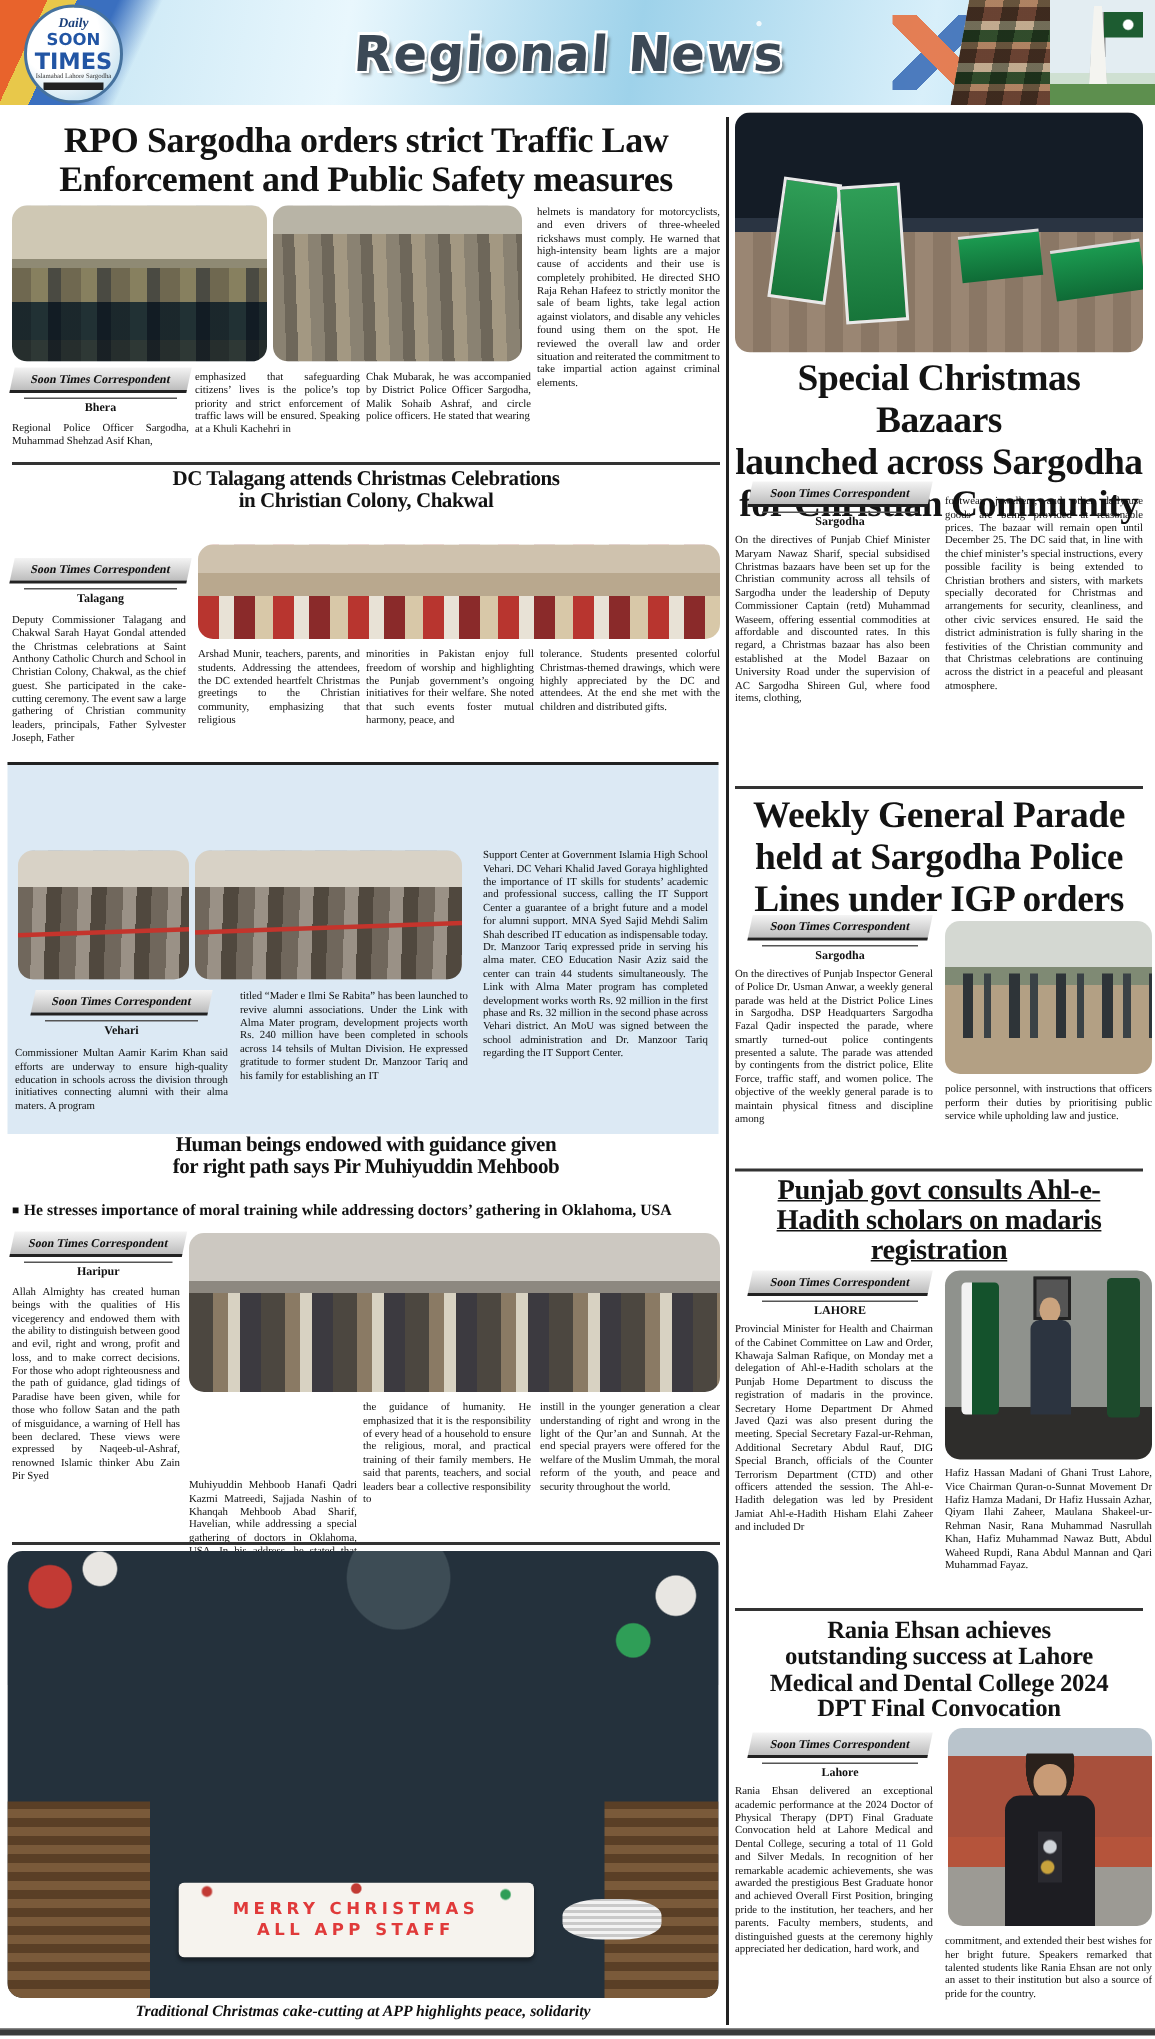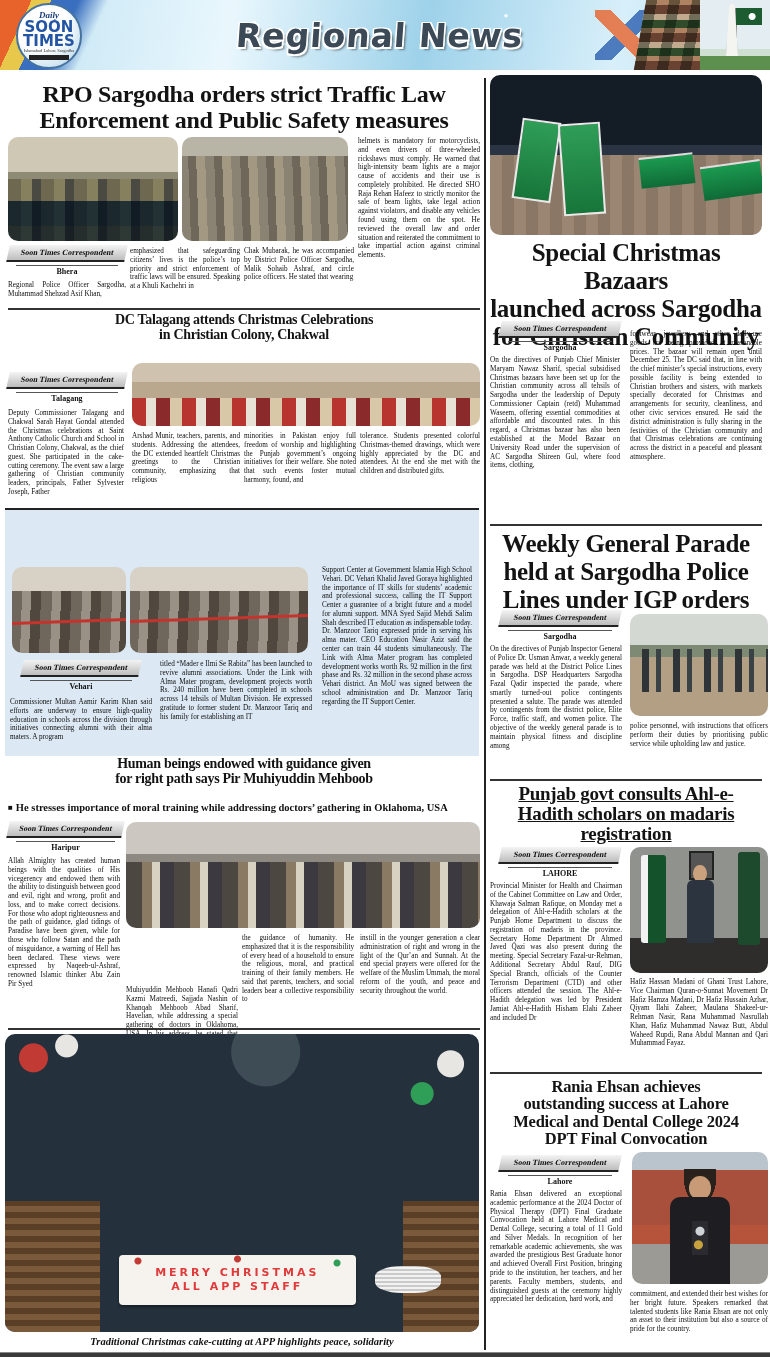--- a/index.html
+++ b/index.html
@@ -9,21 +9,21 @@
   .pre{white-space:pre-line;}
   
   .masthead{left:0;top:0;width:770px;height:70px;
     background:linear-gradient(100deg,#bfe2f2 0%,#e9f7fd 30%,#9ed2ea 55%,#d8effa 80%,#aadcf0 100%);}
   .mast-left{left:0;top:0;width:165px;height:70px;
     background:linear-gradient(115deg,#e8632c 0 16%,#e8c84a 16% 26%,#3a6fbf 26% 40%,rgba(232,244,250,0) 55%);}
   .logo-circle{left:16px;top:3px;width:62px;height:62px;border-radius:50%;
     background:radial-gradient(circle at 35% 30%,#ffffff 0 45%,#cfe6f2 75%,#9dc4da 100%);
     border:2px solid #46729e;text-align:center;overflow:hidden;}
   .logo-daily{font-style:italic;font-size:9px;font-weight:bold;color:#1a3f7a;margin-top:5px;}
-  .logo-soon{font-family:"DejaVu Sans",sans-serif;font-weight:bold;font-size:15px;line-height:14px;color:#2255a4;
+  .logo-soon{font-family:"DejaVu Sans",sans-serif;font-weight:bold;font-size:11px;line-height:14px;color:#2255a4;
     text-shadow:0 0 1px #fff;}
   .logo-times{font-family:"DejaVu Sans",sans-serif;font-weight:bold;font-size:15px;line-height:14px;color:#2255a4;
     text-shadow:0 0 1px #fff;}
   .logo-tag{font-size:4.5px;color:#333;line-height:6px;}
   .logo-bar{margin:1px auto 0;width:40px;height:5px;background:#222;color:#fff;font-size:4px;line-height:5px;
     font-family:"DejaVu Sans",sans-serif;}
   .mast-title{left:170px;top:3px;width:420px;height:64px;display:flex;align-items:center;justify-content:center;
     background:
       radial-gradient(circle at 20% 30%,rgba(255,255,255,.8) 0 1.5px,transparent 2px),
       radial-gradient(circle at 60% 70%,rgba(255,255,255,.8) 0 1.5px,transparent 2px),
@@ -186,21 +186,21 @@
   <section>
     <h2 class="abs hl hl-22 pre" style="left:8px;top:313px;width:472px;height:48px;margin:0;">DC Talagang attends Christmas Celebrations
 in Christian Colony, Chakwal</h2>
     <div class="abs" style="left:8px;top:372px;width:118px;">
       <div class="byline-box">Soon Times Correspondent</div>
       <div class="dateline">Talagang</div>
     </div>
     <div class="abs photo ph-church" style="left:132px;top:363px;width:348px;height:63px;"></div>
     <div class="abs bodytext" style="left:8px;top:409px;width:116px;height:96px;">Deputy Commissioner Talagang and Chakwal Sarah Hayat Gondal attended the Christmas celebrations at Saint Anthony Catholic Church and School in Christian Colony, Chakwal, as the chief guest. She participated in the cake-cutting ceremony. The event saw a large gathering of Christian community leaders, principals, Father Sylvester Joseph, Father</div>
     <div class="abs bodytext" style="left:132px;top:432px;width:108px;height:72px;">Arshad Munir, teachers, parents, and students. Addressing the attendees, the DC extended heartfelt Christmas greetings to the Christian community, emphasizing that religious</div>
-    <div class="abs bodytext" style="left:244px;top:432px;width:112px;height:72px;">minorities in Pakistan enjoy full freedom of worship and highlighting the Punjab government’s ongoing initiatives for their welfare. She noted that such events foster mutual harmony, found, and</div>
+    <div class="abs bodytext" style="left:244px;top:432px;width:112px;height:72px;">minorities in Pakistan enjoy full freedom of worship and highlighting the Punjab government’s ongoing initiatives for their welfare. She noted that such events foster mutual harmony, peace, and</div>
     <div class="abs bodytext" style="left:360px;top:432px;width:120px;height:72px;">tolerance. Students presented colorful Christmas-themed drawings, which were highly appreciated by the DC and attendees. At the end she met with the children and distributed gifts.</div>
   </section>
 
   <section class="abs" style="left:5px;top:508px;width:474px;height:246px;background:#dce9f4;border-top:2px solid #222;">
     <div class="abs photo ph-ribbon" style="left:7px;top:57px;width:114px;height:86px;">
       <div class="ribbon-line" style="top:62%;"></div>
     </div>
     <div class="abs photo ph-ribbon" style="left:125px;top:57px;width:178px;height:86px;">
       <div class="ribbon-line" style="top:58%;"></div>
     </div>
@@ -220,21 +220,21 @@
       <span class="sq">■</span><span>He stresses importance of moral training while addressing doctors’ gathering in Oklahoma, USA</span>
     </div>
     <div class="abs" style="left:8px;top:821px;width:115px;">
       <div class="byline-box">Soon Times Correspondent</div>
       <div class="dateline">Haripur</div>
     </div>
     <div class="abs bodytext" style="left:8px;top:857px;width:112px;height:198px;">Allah Almighty has created human beings with the qualities of His vicegerency and endowed them with the ability to distinguish between good and evil, right and wrong, profit and loss, and to make correct decisions. For those who adopt righteousness and the path of guidance, glad tidings of Paradise have been given, while for those who follow Satan and the path of misguidance, a warning of Hell has been declared. These views were expressed by Naqeeb-ul-Ashraf, renowned Islamic thinker Abu Zain Pir Syed</div>
     <div class="abs photo ph-doctors" style="left:126px;top:822px;width:354px;height:106px;"></div>
     <div class="abs bodytext" style="left:126px;top:986px;width:112px;height:120px;">Muhiyuddin Mehboob Hanafi Qadri Kazmi Matreedi, Sajjada Nashin of Khanqah Mehboob Abad Sharif, Havelian, while addressing a special gathering of doctors in Oklahoma, USA. In his address, he stated that Allah Almighty sent His Prophets and Messengers for</div>
     <div class="abs bodytext" style="left:242px;top:934px;width:112px;height:120px;">the guidance of humanity. He emphasized that it is the responsibility of every head of a household to ensure the religious, moral, and practical training of their family members. He said that parents, teachers, and social leaders bear a collective responsibility to</div>
-    <div class="abs bodytext" style="left:360px;top:934px;width:120px;height:120px;">instill in the younger generation a clear administration of right and wrong in the light of the Qur’an and Sunnah. At the end special prayers were offered for the welfare of the Muslim Ummah, the moral reform of the youth, and peace and security throughout the world.</div>
+    <div class="abs bodytext" style="left:360px;top:934px;width:120px;height:120px;">instill in the younger generation a clear understanding of right and wrong in the light of the Qur’an and Sunnah. At the end special prayers were offered for the welfare of the Muslim Ummah, the moral reform of the youth, and peace and security throughout the world.</div>
   </section>
 
   <div class="abs hsep" style="left:8px;top:1028px;width:472px;"></div>
 
   <figure class="abs" style="left:5px;top:1034px;width:474px;height:318px;margin:0;">
     <div class="photo ph-cake" style="width:474px;height:298px;position:relative;">
       <div class="rail"></div>
       <div class="rail2"></div>
       <div class="cake-slab">
         <div class="cake-line">MERRY CHRISTMAS</div>

